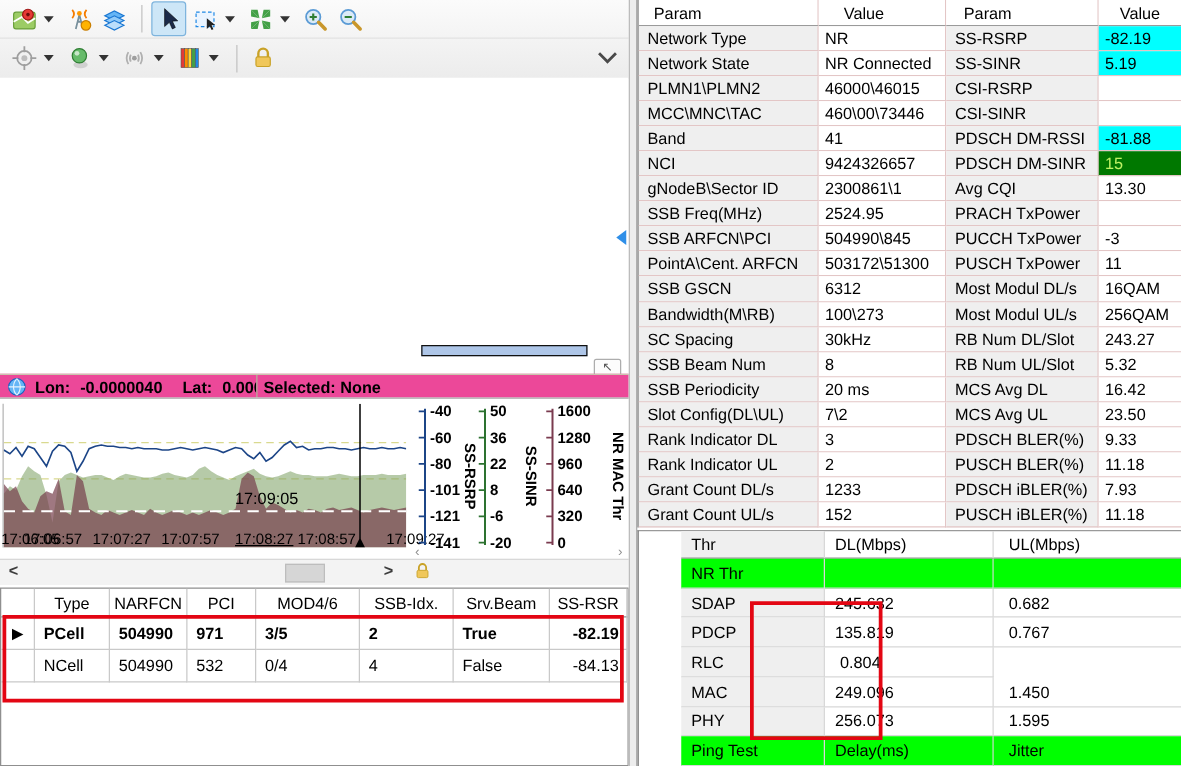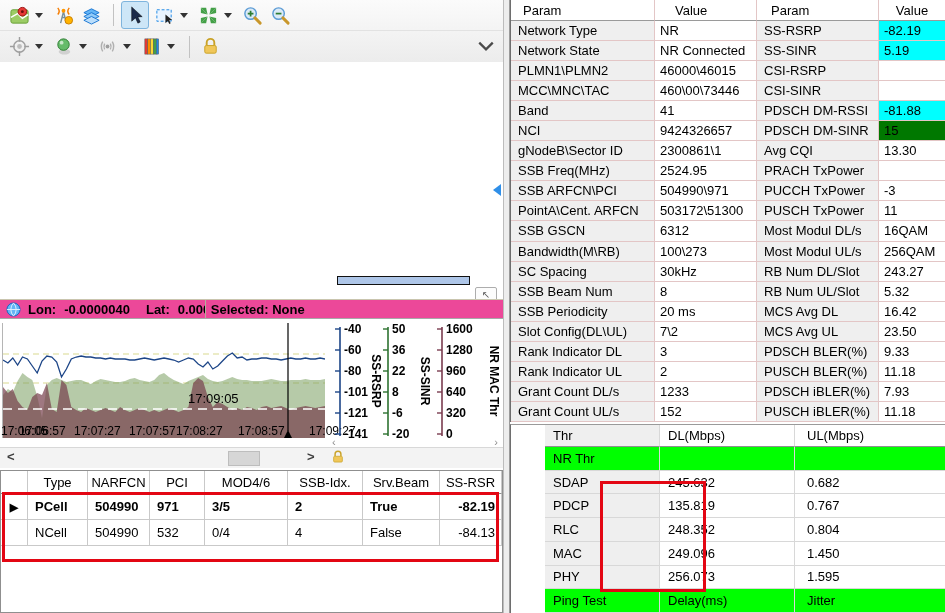--- a/index.html
+++ b/index.html
@@ -55,21 +55,21 @@
   #right-panel{position:absolute;left:510px;top:0;width:435px;height:613px;background:#fff;}
   #param-table{position:absolute;left:0;top:0;width:346px;height:422px;border-left:1px solid #6e6e6e;box-sizing:border-box;}
   .pt-row{display:grid;grid-template-columns:144px 102px 122px 67px;height:20.05px;}
   .pt-row div{border-bottom:1px solid #e3c6c6;border-right:1px solid #e3c6c6;line-height:20px;overflow:hidden;white-space:nowrap;box-sizing:border-box;font-size:13px;}
   .pt-head{height:21px;}
   .pt-head div{border-bottom:1px solid #9a9a9a;line-height:21px;background:#fff;}
   .pt-h1{padding-left:12px;} .pt-h2{padding-left:20px;} .pt-h3{padding-left:14px;} .pt-h4{text-align:center;}
   .pcell{background:#efefef;padding-left:7px;}
   .vcell{background:#fff;padding-left:5px;}
   .vcell.cyan{background:#00ffff;}
-  .vcell.green{background:#007800;color:#000000;}
+  .vcell.green{background:#007800;color:#bef264;}
   
   #thr-table{position:absolute;left:0;top:424px;width:435px;height:189px;border-left:1px solid #6e6e6e;border-top:1px solid #9a9a9a;box-sizing:border-box;display:flex;flex-direction:column;padding-left:34px;}
   .tt-row{display:grid;grid-template-columns:115px 135px 185px;flex:1;}
   .tt-row div{border-bottom:1px solid #d8d8d8;border-right:1px solid #d8d8d8;display:flex;align-items:center;overflow:hidden;white-space:nowrap;box-sizing:border-box;font-size:13px;}
   .tt-head{flex:0 0 22px;}
   .tt-head div{border-bottom:1px solid #8f8f8f;}
   .tt-head .c0{padding-left:10px;background:#efefef;}
   .tt-head .c1,.tt-head .c2{padding-left:32px;}
   .tt-row .c0{background:#efefef;padding-left:8px;}
   .tt-row .c1{padding-left:8px;}
@@ -233,21 +233,21 @@
         <line x1="0" y1="86" x2="322" y2="86" stroke="#ffffff" stroke-width="1.5" stroke-dasharray="9 6"></line>
         <path d="M0.0 37 L4.9 40 L9.8 35 L14.6 42 L19.5 34 L24.4 36 L29.3 43 L34.2 50 L39.0 38 L43.9 33 L48.8 34 L53.7 39 L58.5 54 L63.4 46 L68.3 36 L73.2 34 L78.1 33 L82.9 34 L87.8 34 L92.7 35 L97.6 35 L102.5 36 L107.3 35 L112.2 36 L117.1 36 L122.0 36 L126.8 37 L131.7 37 L136.6 36 L141.5 35 L146.4 36 L151.2 37 L156.1 36 L161.0 35 L165.9 36 L170.8 37 L175.6 39 L180.5 37 L185.4 35 L190.3 36 L195.2 41 L200.0 44 L204.9 39 L209.8 46 L214.7 43 L219.5 38 L224.4 33 L229.3 30 L234.2 35 L239.1 34 L243.9 37 L248.8 36 L253.7 36 L258.6 35 L263.5 35 L268.3 36 L273.2 36 L278.1 37 L283.0 36 L287.8 35 L292.7 36 L297.6 36 L302.5 35 L307.4 36 L312.2 36 L317.1 35 L322.0 36" fill="none" stroke="#1c4587" stroke-width="1.3"></path>
         <line x1="285" y1="0" x2="285" y2="108" stroke="#000" stroke-width="1.2"></line>
         <path d="M281 115 L289 115 L285 107 Z" fill="#000"></path>
       </svg>
     <div id="time-labels">
         <span class="time-label" style="left: 1px;">17:06:05</span>
         <span class="time-label" style="left: 19px;">17:06:57</span>
         <span class="time-label" style="left: 74px;">17:07:27</span>
         <span class="time-label" style="left: 129px;">17:07:57</span>
-        <span class="time-label" style="left: 176px;">17:08:27</span>
+        <span class="time-label" style="left: 188px; text-decoration: underline;">17:08:27</span>
         <span class="time-label" style="left: 238px;">17:08:57</span>
         <span class="time-label" style="left: 261px; margin-left: 48px;">17:09:27</span>
       </div>
     <div id="cursor-label">17:09:05</div>
     <svg id="axes-svg" width="172" height="121">
         <line x1="10" y1="6" x2="10" y2="115" stroke="#1c4587" stroke-width="1.6"></line>
         <line x1="5" y1="8" x2="10" y2="8" stroke="#1c4587" stroke-width="1.4"></line>
         <text x="14" y="12" font-size="12" font-weight="700" fill="#000">-40</text>
         <line x1="5" y1="29" x2="10" y2="29" stroke="#1c4587" stroke-width="1.4"></line>
         <text x="14" y="33" font-size="12" font-weight="700" fill="#000">-60</text>
@@ -395,21 +395,21 @@
         <div class="vcell">13.30</div>
       </div>
       <div class="pt-row">
         <div class="pcell">SSB Freq(MHz)</div>
         <div class="vcell">2524.95</div>
         <div class="pcell">PRACH TxPower</div>
         <div class="vcell"></div>
       </div>
       <div class="pt-row">
         <div class="pcell">SSB ARFCN\PCI</div>
-        <div class="vcell">504990\971</div>
+        <div class="vcell">504990\845</div>
         <div class="pcell">PUCCH TxPower</div>
         <div class="vcell">-3</div>
       </div>
       <div class="pt-row">
         <div class="pcell">PointA\Cent. ARFCN</div>
         <div class="vcell">503172\51300</div>
         <div class="pcell">PUSCH TxPower</div>
         <div class="vcell">11</div>
       </div>
       <div class="pt-row">
@@ -489,21 +489,20 @@
         <div class="c1">245.632</div>
         <div class="c2">0.682</div>
       </div>
       <div class="tt-row">
         <div class="c0">PDCP</div>
         <div class="c1">135.819</div>
         <div class="c2">0.767</div>
       </div>
       <div class="tt-row">
         <div class="c0">RLC</div>
-        <div class="c1">248.352</div>
         <div class="c2">0.804</div>
       </div>
       <div class="tt-row">
         <div class="c0">MAC</div>
         <div class="c1">249.096</div>
         <div class="c2">1.450</div>
       </div>
       <div class="tt-row">
         <div class="c0">PHY</div>
         <div class="c1">256.073</div>

